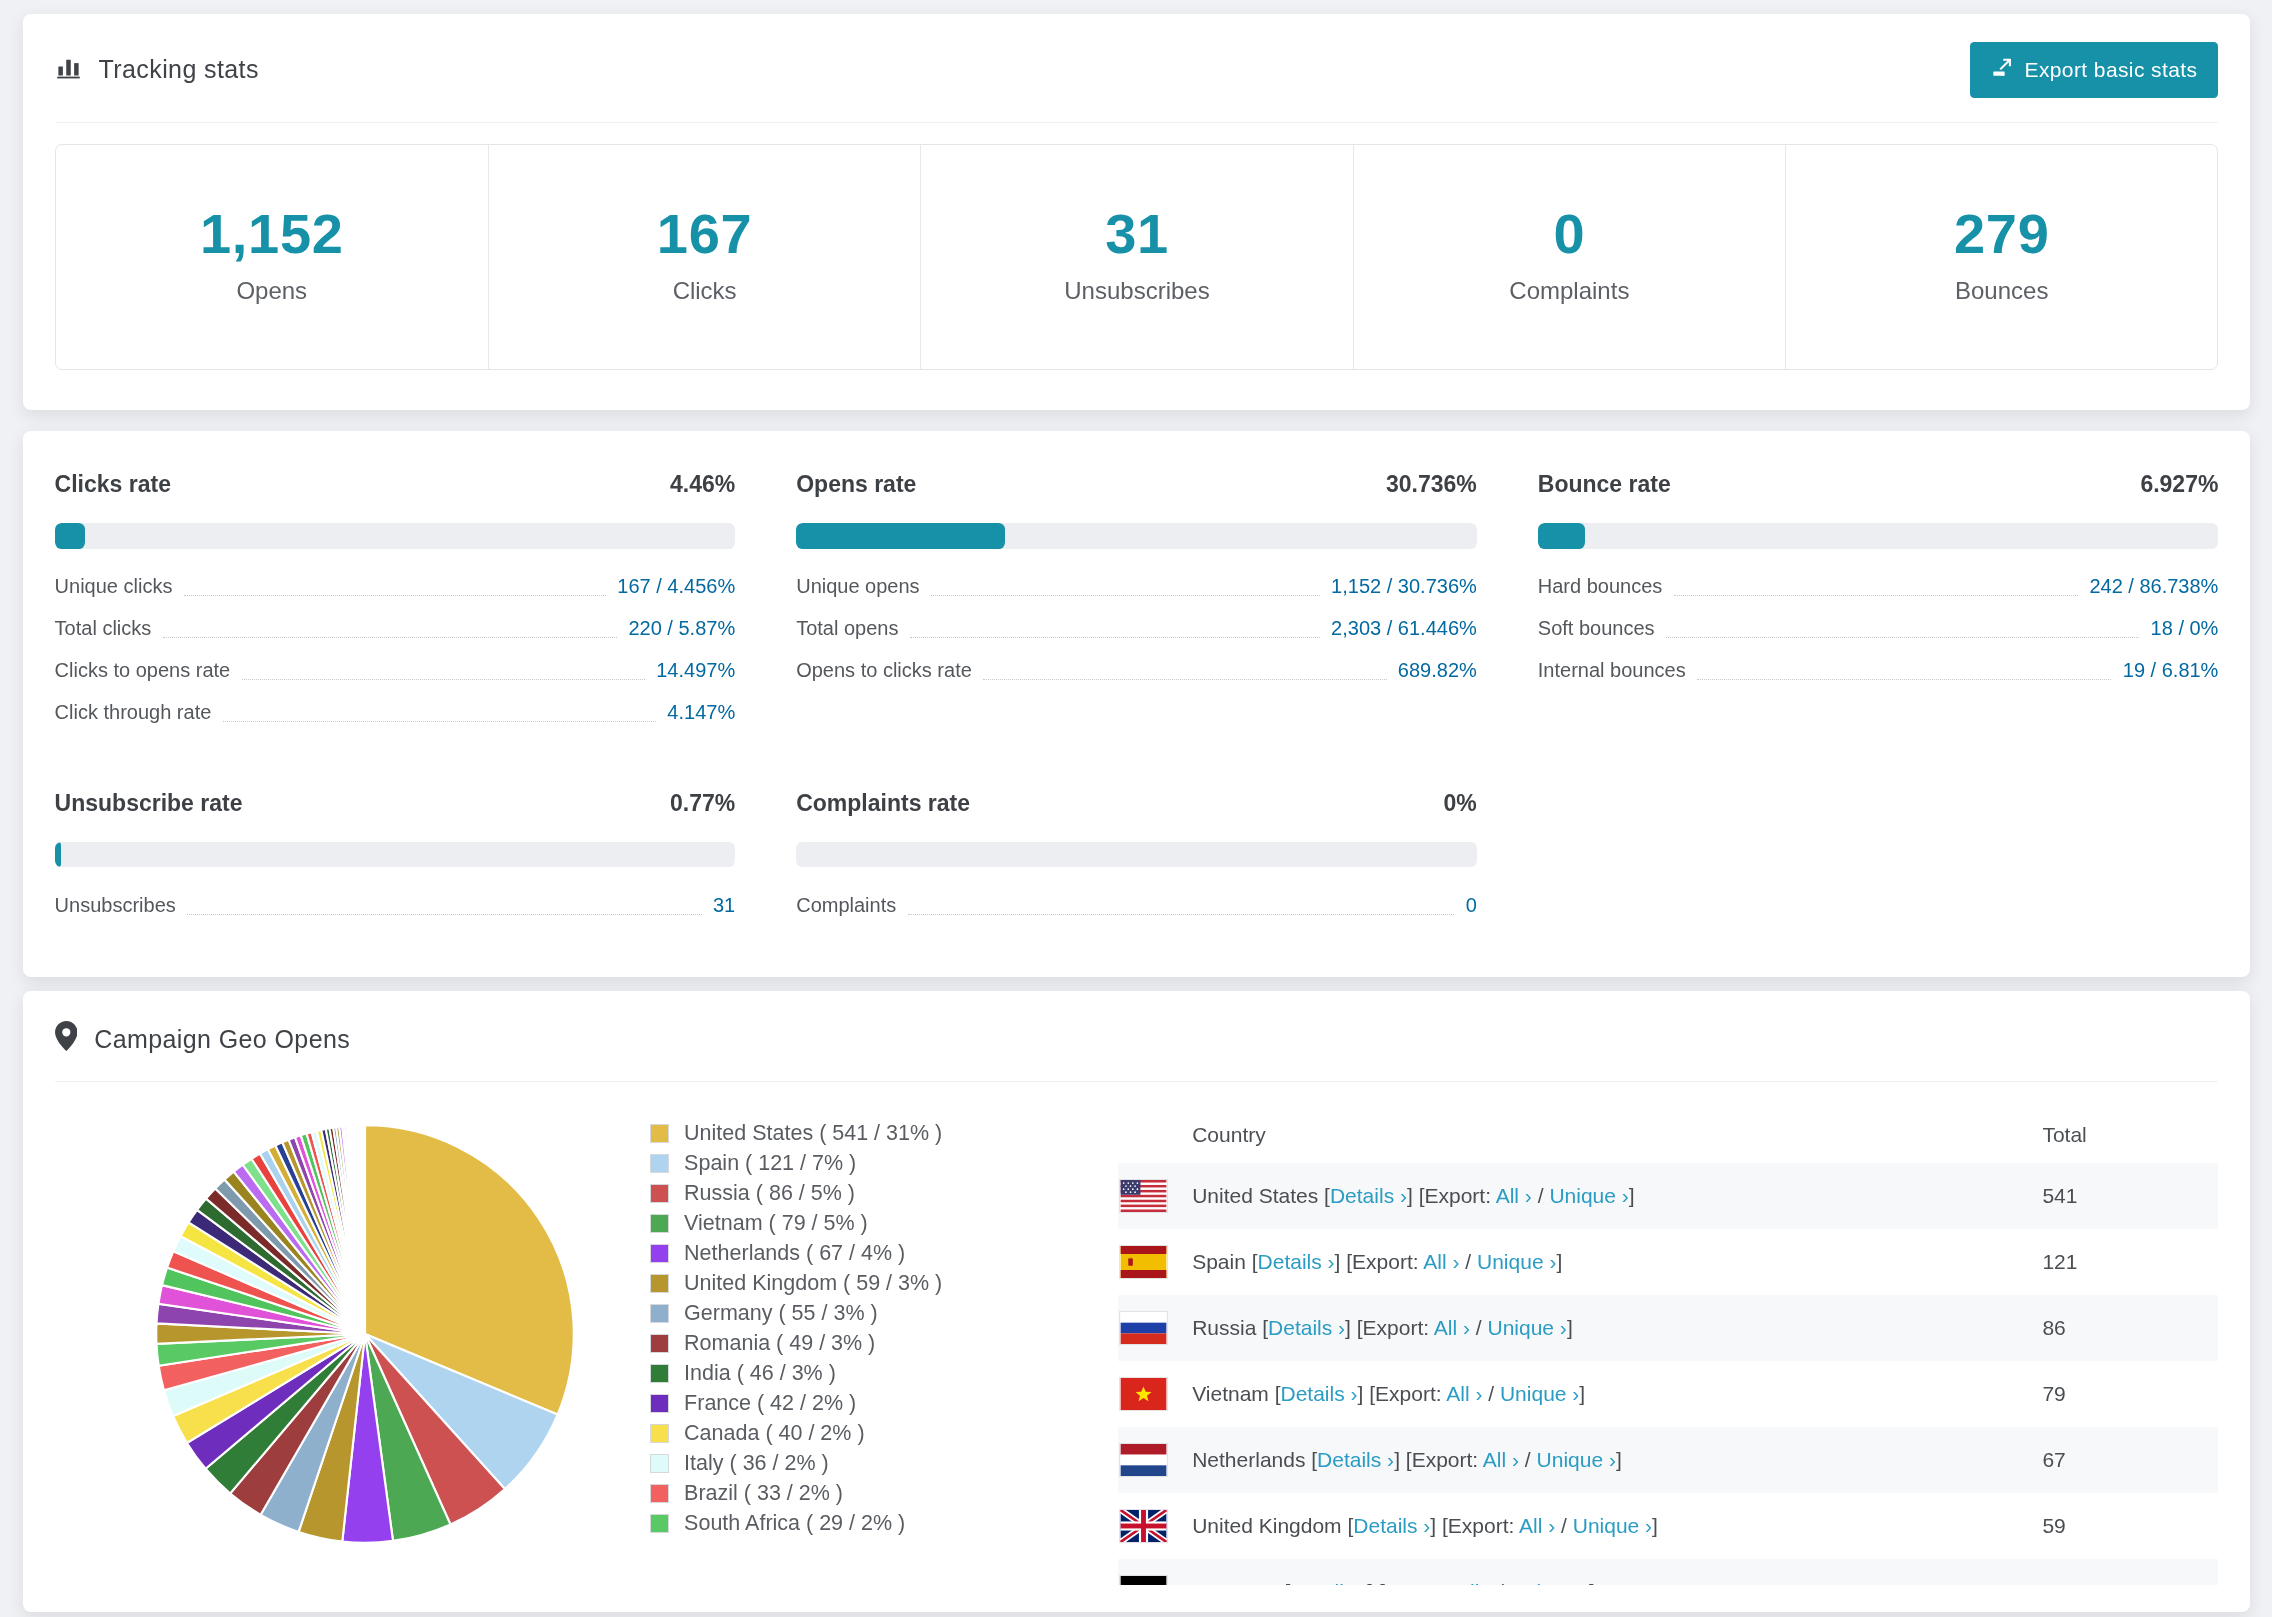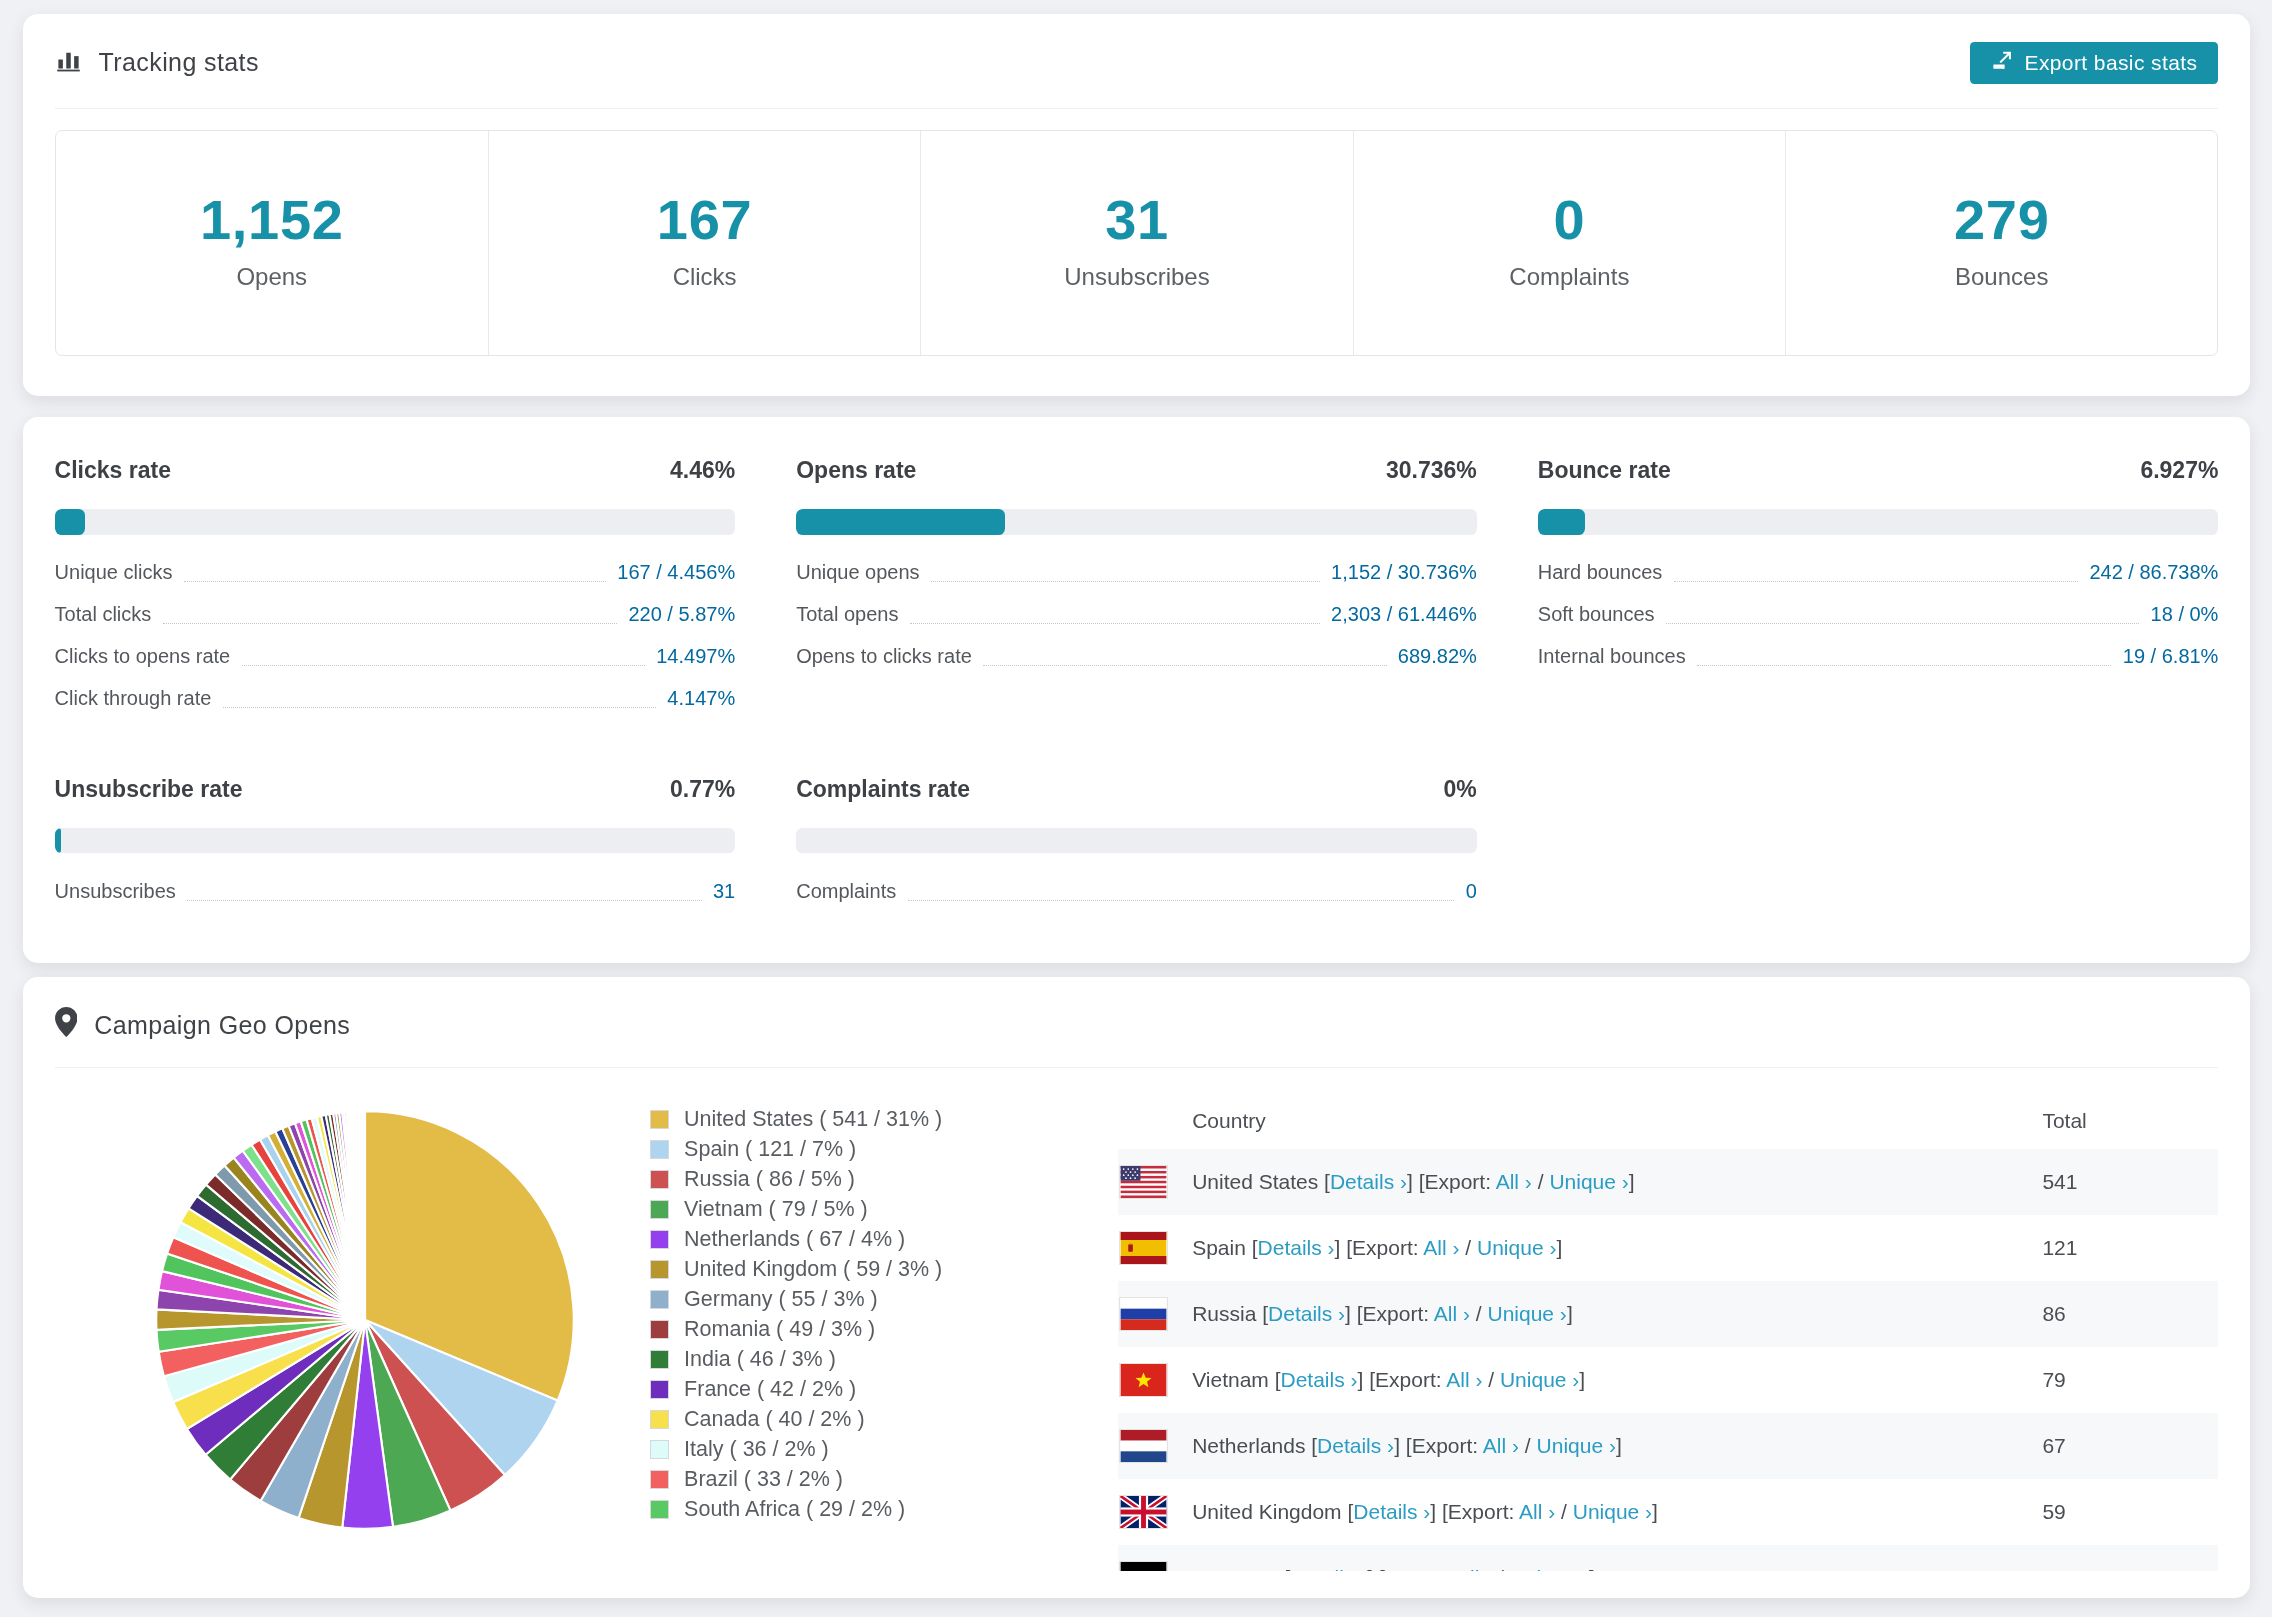--- a/index.html
+++ b/index.html
@@ -5,35 +5,35 @@
   * { margin:0; padding:0; box-sizing:border-box; }
   html,body { width:2273px; height:1618px; overflow:hidden; }
   body {
     background:#f0f1f4;
     font-family:"Liberation Sans","DejaVu Sans",sans-serif;
     color:#4c5055;
     -webkit-font-smoothing:antialiased;
   }
   .card {
     background:#ffffff;
-    border-radius:15px;
+    border-radius:8px;
     box-shadow:0 5.6px 15.5px rgba(35,45,55,.10);
     margin:0 22.6px;
   }
   #card-tracking { margin-top:14px; padding:28px 32px 40px; }
   .card-head { display:flex; align-items:center; }
   .card-title {
     font-size:25px; color:#3f4347; letter-spacing:0.4px;
     display:flex; align-items:center; gap:17px;
   }
   .head-spacer { flex:1; }
   .export-btn {
     background:#1791a8; color:#ffffff; border:none; cursor:pointer;
     font-size:21px; font-family:inherit; letter-spacing:0.4px;
-    padding:7px 21px; border-radius:4.2px;
+    padding:14px 21px; border-radius:4.2px;
     display:flex; align-items:center; gap:11.3px;
   }
   .head-divider { border-top:1.4px solid #eef0f2; margin-top:24px; }
 
   .stats-box {
     margin-top:21px;
     border:1.4px solid #e3e5e9; border-radius:7px;
     display:grid; grid-template-columns:repeat(5,1fr);
     overflow:hidden;
   }

